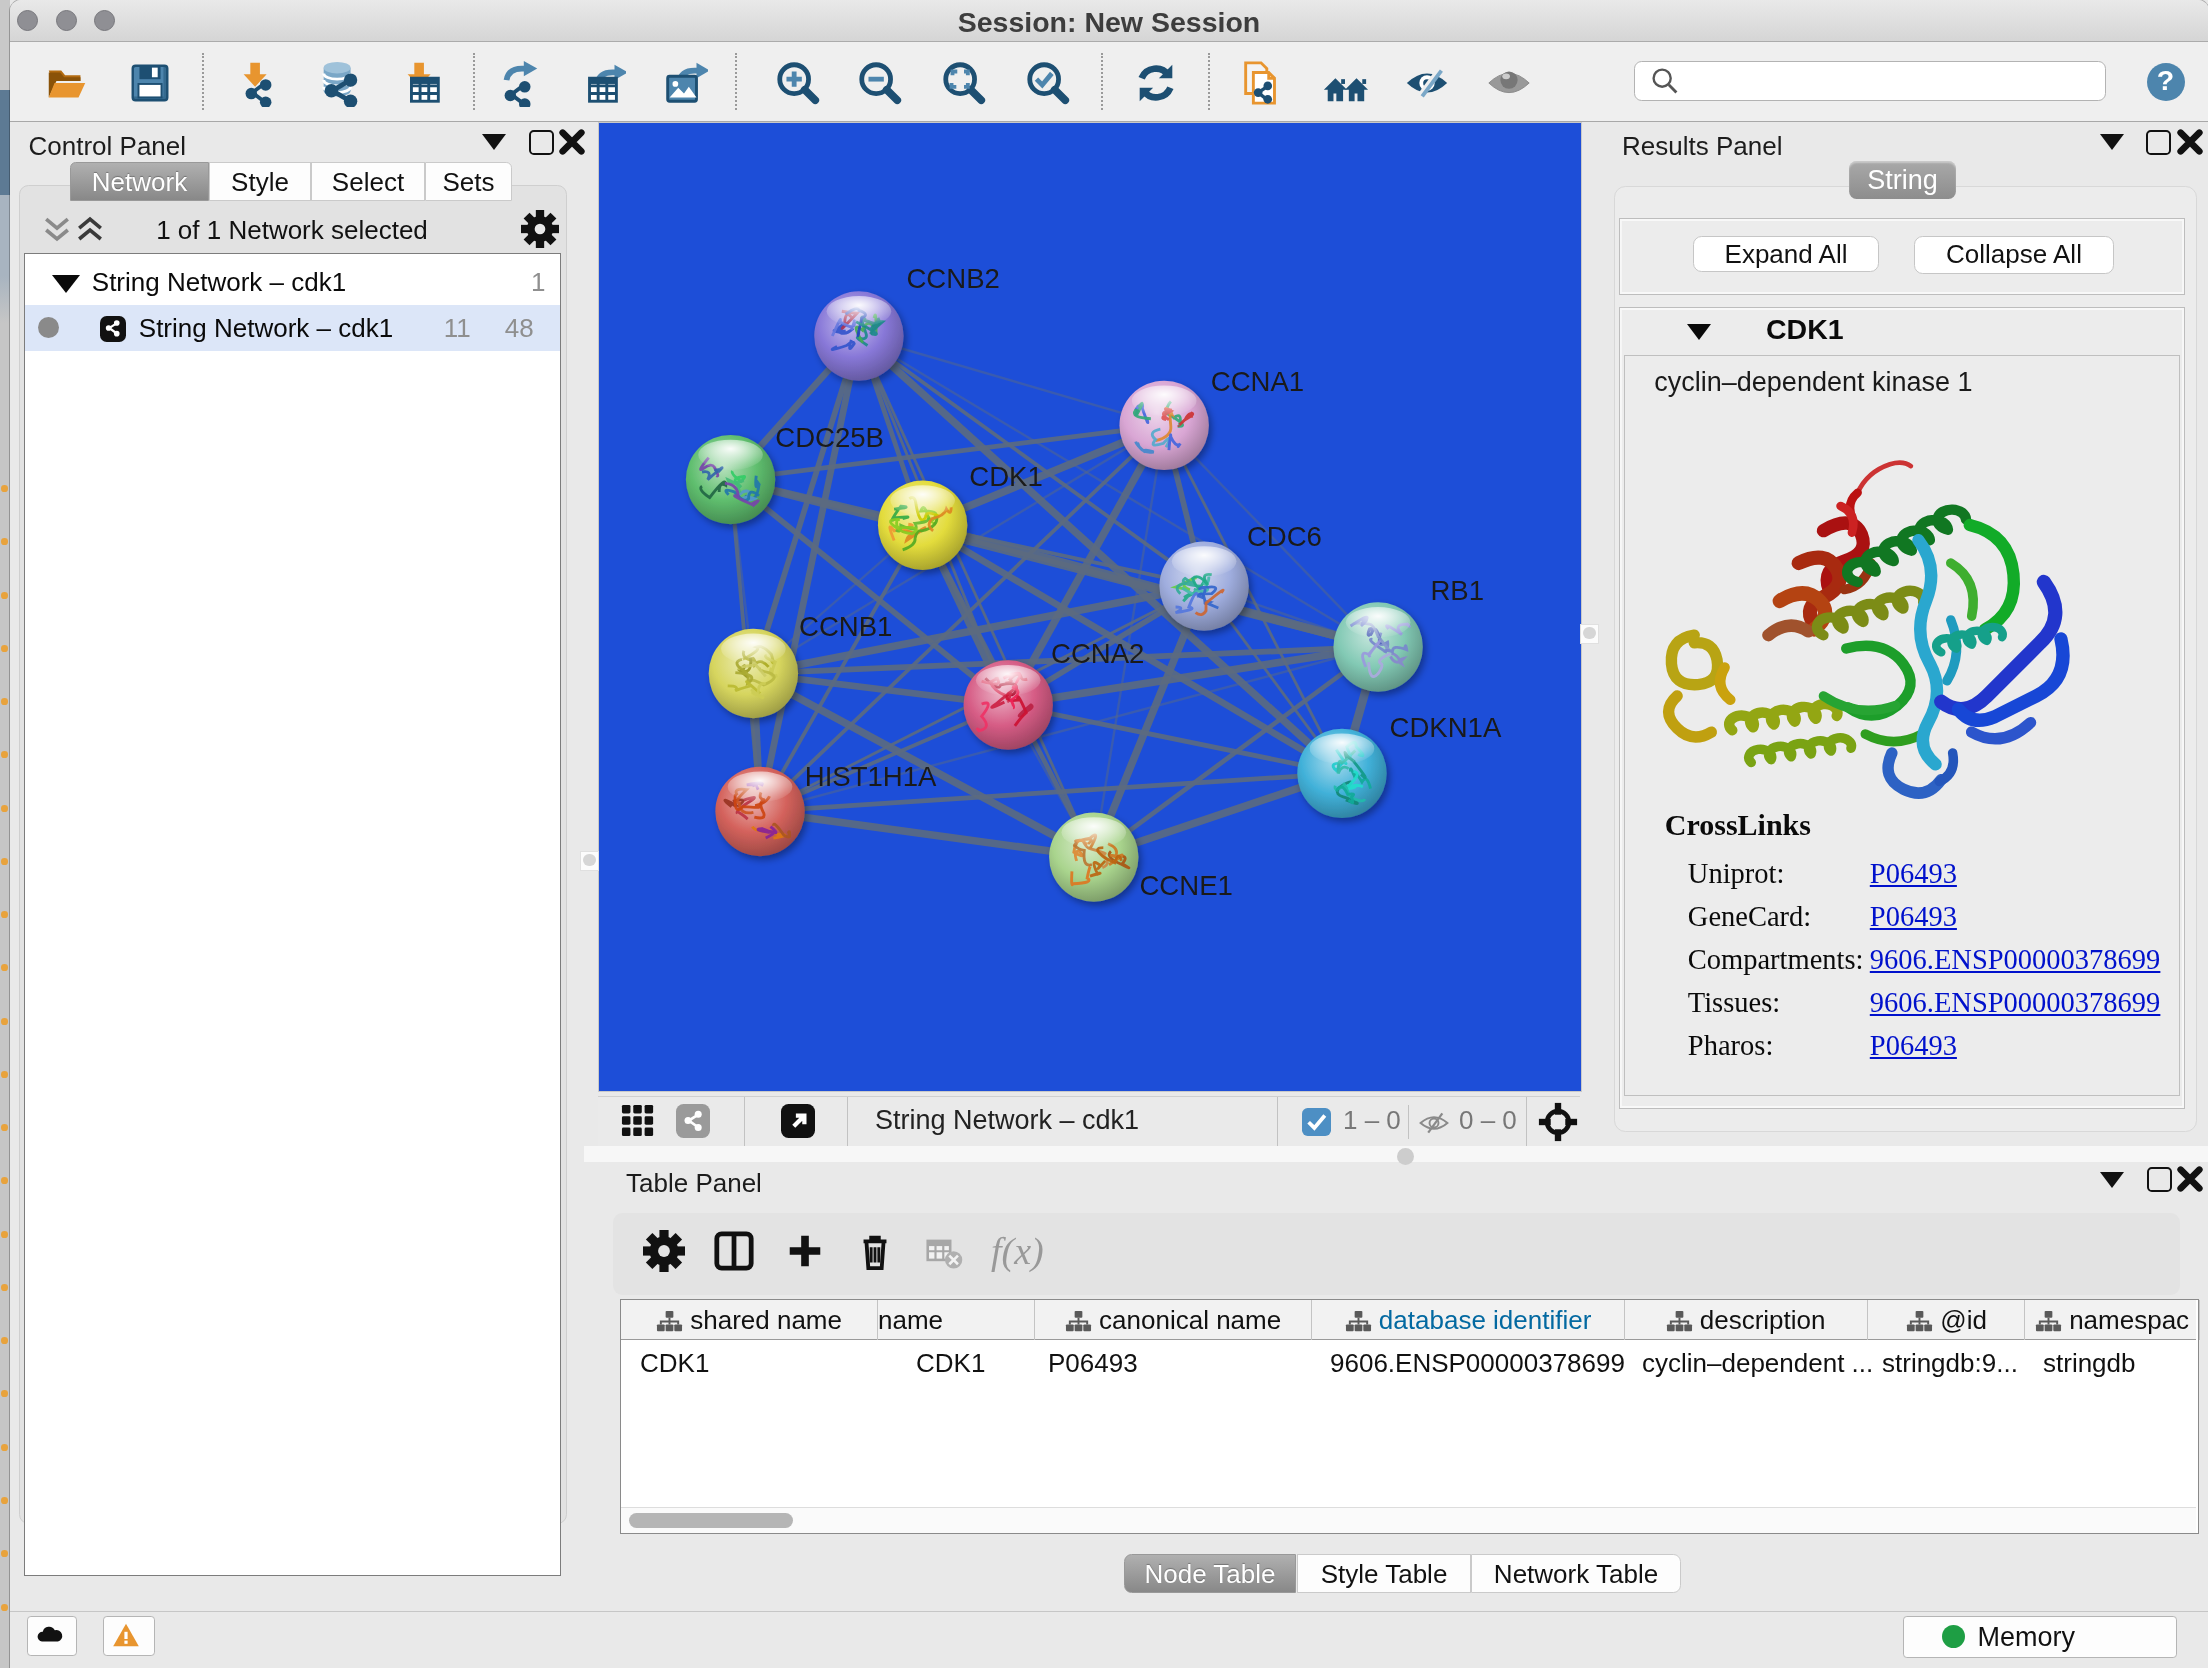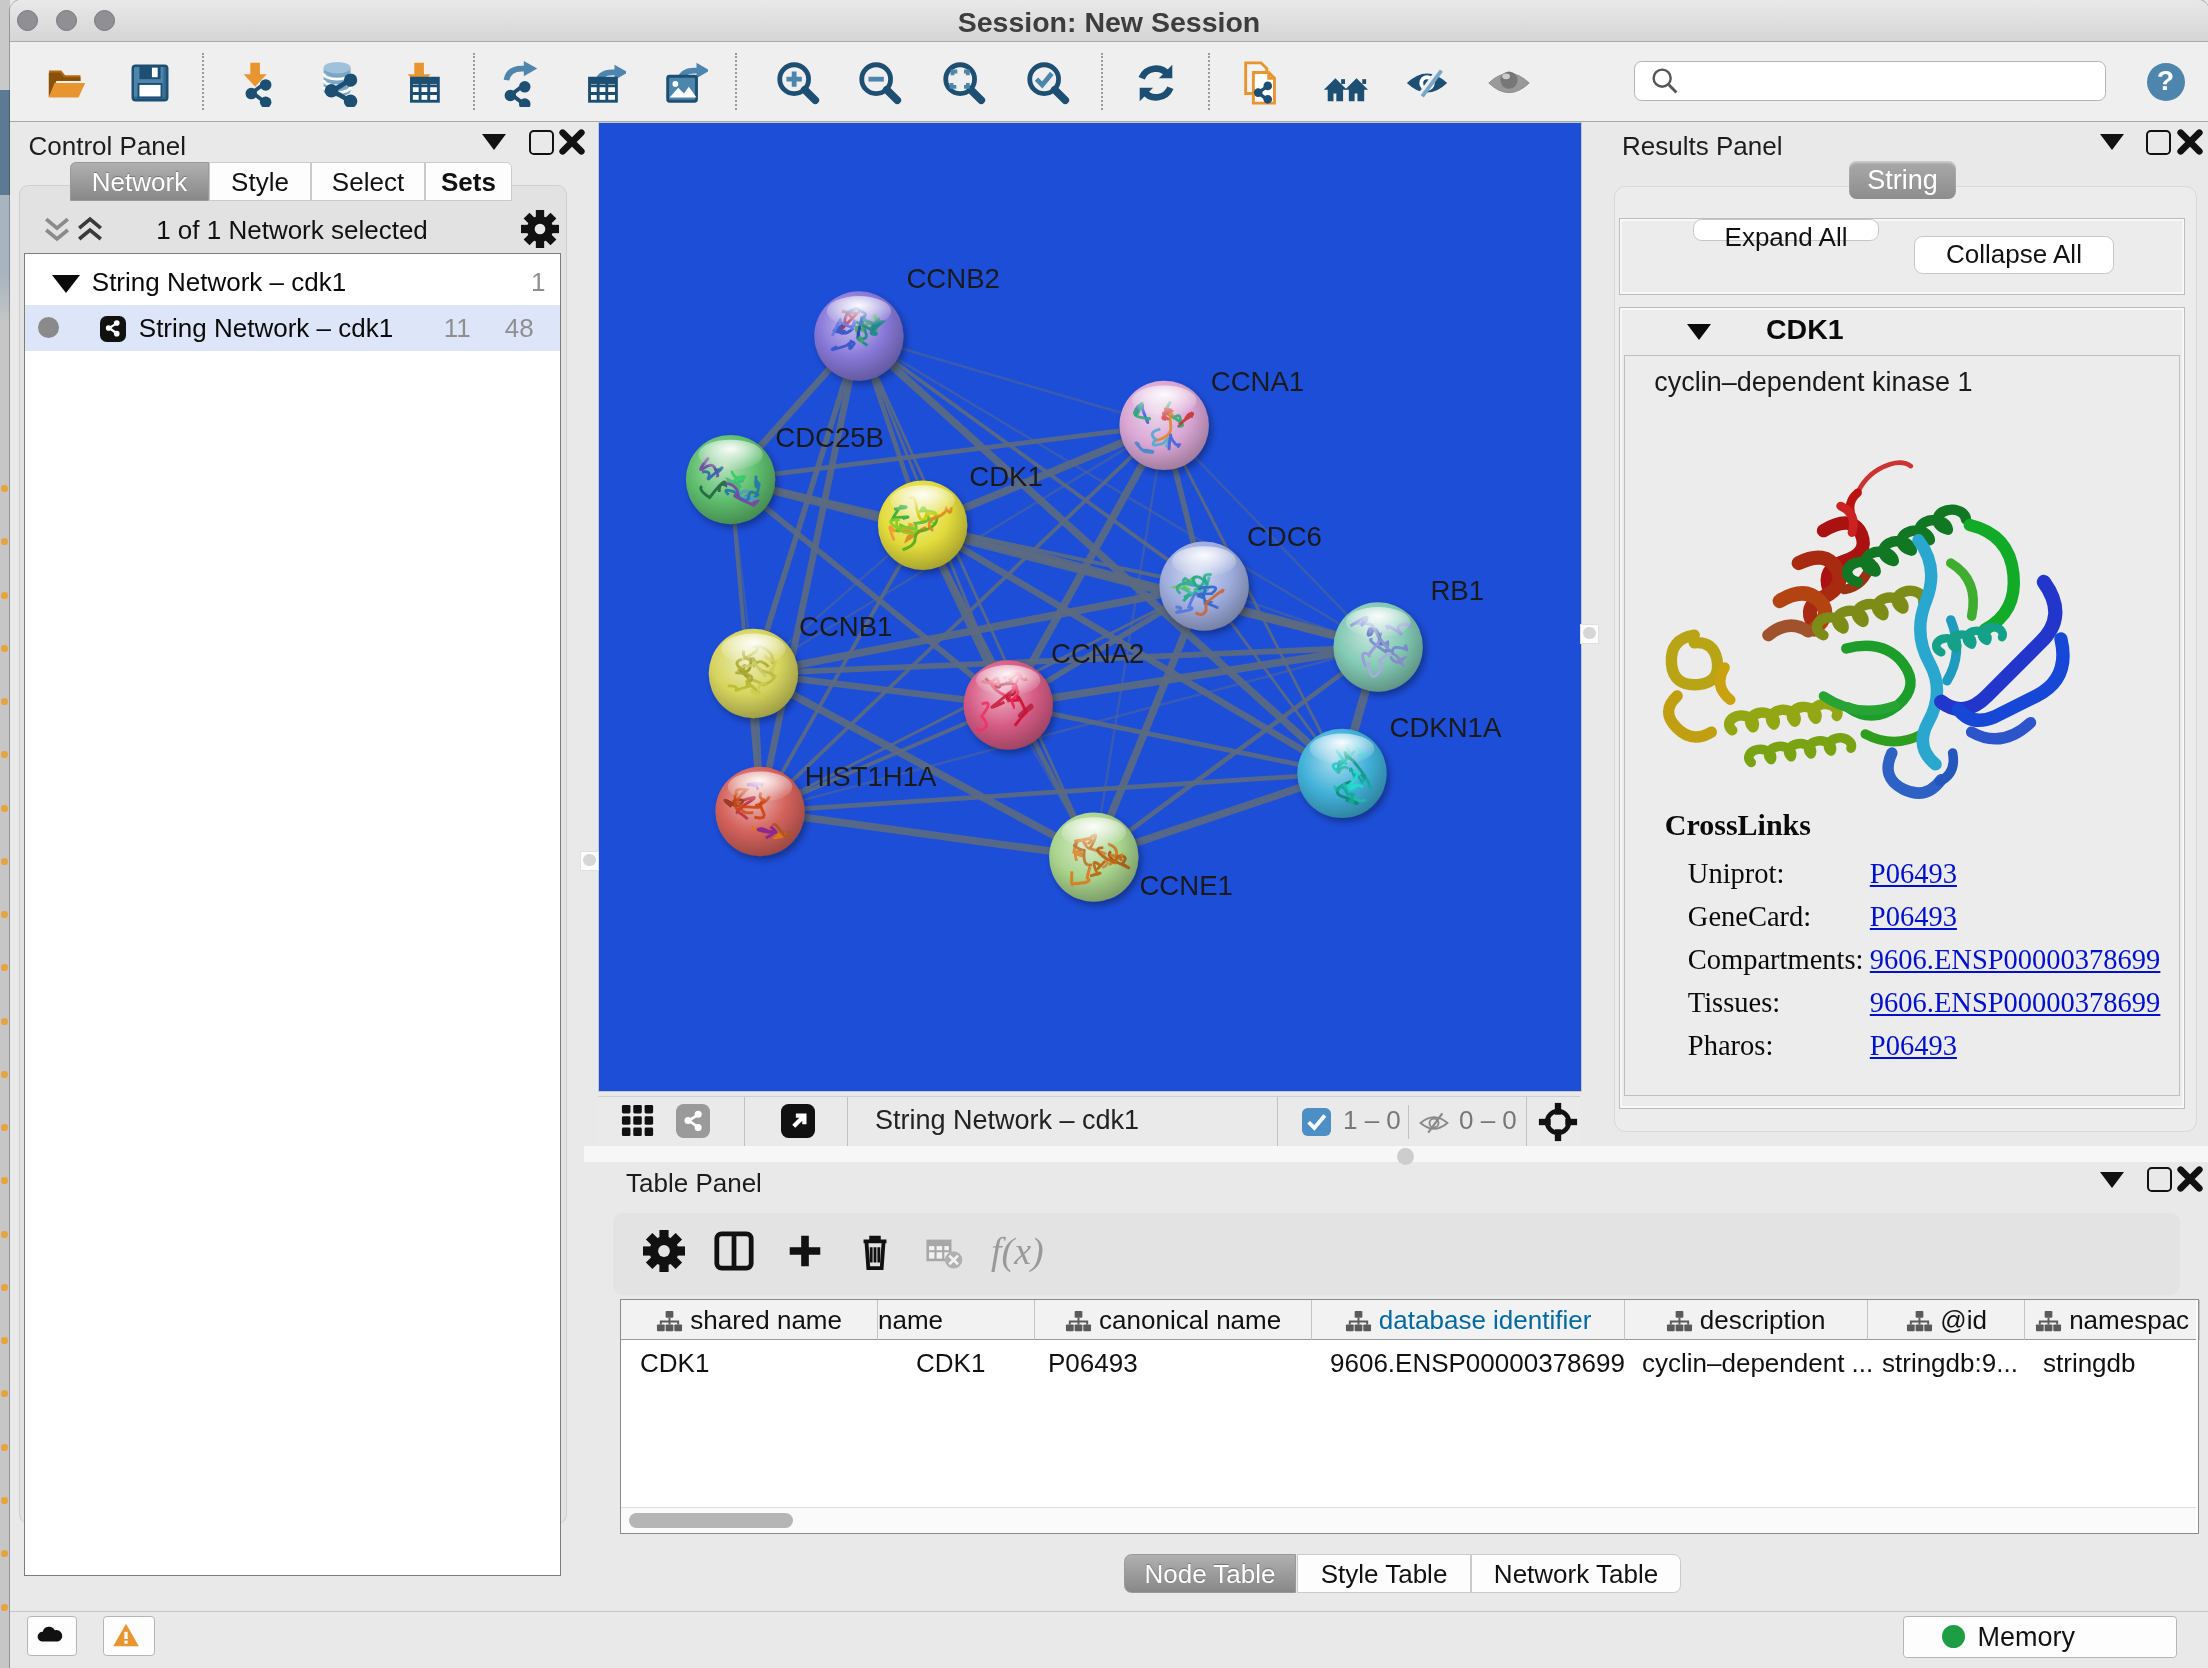--- a/index.html
+++ b/index.html
@@ -197,21 +197,21 @@
     <div class="abs" style="left:510px;top:7.6px;">
       <div style="width:25px;height:25px;border:2.9px solid #111;border-radius:4.8px;box-sizing:border-box;"></div>
     </div>
     <div class="abs" style="left:538px;top:4.8px;"><svg viewBox="0 0 32 32" width="30" height="30">
         <path d="M6 6 L26 26 M26 6 L6 26" stroke="#111" stroke-width="7" stroke-linecap="round"></path>
       </svg></div>
   <div class="abs" style="left:0px;top:63px;width:546px;height:1337px;background:#e2e2e2;border:1px solid #cfcfcf;border-radius:9.5px;"></div>
   <div class="abs tab active" style="left:51px;top:40px;width:139px;border-radius:5.7px 0 0 0;">Network</div>
   <div class="abs tab" style="left:190px;top:40px;width:102px;">Style</div>
   <div class="abs tab" style="left:292px;top:40px;width:114px;">Select</div>
-  <div class="abs tab" style="left:406px;top:40px;width:87px;border-radius:0 5.7px 0 0;font-weight:bold;">Sets</div>
+  <div class="abs tab" style="left:406px;top:40px;width:87px;border-radius:0 5.7px 0 0;">Sets</div>
   <svg class="abs" style="left:20px;top:90px;" viewBox="0 0 40 40" width="36" height="36">
       <path d="M8 8 l12 10 12 -10 M8 20 l12 10 12 -10" stroke="#8a8a8a" stroke-width="4" fill="none"></path>
     </svg>
   <svg class="abs" style="left:53px;top:90px;" viewBox="0 0 40 40" width="36" height="36">
       <path d="M8 30 l12 -10 12 10 M8 18 l12 -10 12 10" stroke="#3a3a3a" stroke-width="4" fill="none"></path>
     </svg>
   <div class="abs" style="left:0;top:93px;width:546px;text-align:center;font-size:26px;color:#111;">1 of 1 Network selected</div>
   <div class="abs" style="left:502px;top:88px;"><svg viewBox="-16 -16 32 32" width="38" height="38">
         <g>
           <rect x="-3.5" y="-16" width="7" height="9" fill="#111" transform="rotate(0)"></rect>
@@ -574,21 +574,21 @@
     </div>
     <div class="abs" style="left:560px;top:7.6px;">
       <div style="width:25px;height:25px;border:2.9px solid #111;border-radius:4.8px;box-sizing:border-box;"></div>
     </div>
     <div class="abs" style="left:589px;top:4.8px;"><svg viewBox="0 0 32 32" width="30" height="30">
         <path d="M6 6 L26 26 M26 6 L6 26" stroke="#111" stroke-width="7" stroke-linecap="round"></path>
       </svg></div>
   <div class="abs" style="left:27.6px;top:64px;width:581px;height:944px;background:#ececec;border:1px solid #d8d8d8;border-radius:11.4px;"></div>
   <div class="abs" style="left:263px;top:39px;width:107px;height:38px;border-radius:7.6px;background:linear-gradient(#a9a9a9,#8d8d8d);box-shadow:inset 0 1.9px 1.9px rgba(255,255,255,.4);text-align:center;line-height:38px;color:#fff;font-size:27px;">String</div>
   <div class="abs etched" style="left:33px;top:96px;width:566px;height:77px;background:#ececec;">
-    <div class="btn" style="left:73px;top:0;width:186px;height:22px;line-height:35px;">Expand All</div>
+    <div class="btn" style="left:73px;top:17px;width:186px;height:36px;line-height:35px;">Expand All</div>
     <div class="btn" style="left:294px;top:17px;width:200px;height:38px;line-height:35px;">Collapse All</div>
   </div>
   <div class="abs etched" style="left:33px;top:185px;width:566px;height:802px;background:#ececec;">
     <div class="abs" style="left:67px;top:16px;">
         <div style="width:0;height:0;border-left:12.4px solid transparent;border-right:12.4px solid transparent;border-top:16px solid #0a0a0a;"></div>
       </div>
     <div class="abs" style="left:146px;top:4.8px;font-size:28.5px;font-weight:bold;color:#0a0a0a;">CDK1</div>
     <div class="abs" style="left:3.8px;top:47px;width:554px;height:739px;border:1px solid #bfbfbf;background:#ececec;">
       <div class="abs" style="left:29.5px;top:11.4px;font-size:27px;color:#1a1a1a;">cyclin–dependent kinase 1</div>
       <svg class="abs" style="left:12.4px;top:93px;" viewBox="0 0 470 400" width="447" height="380">

